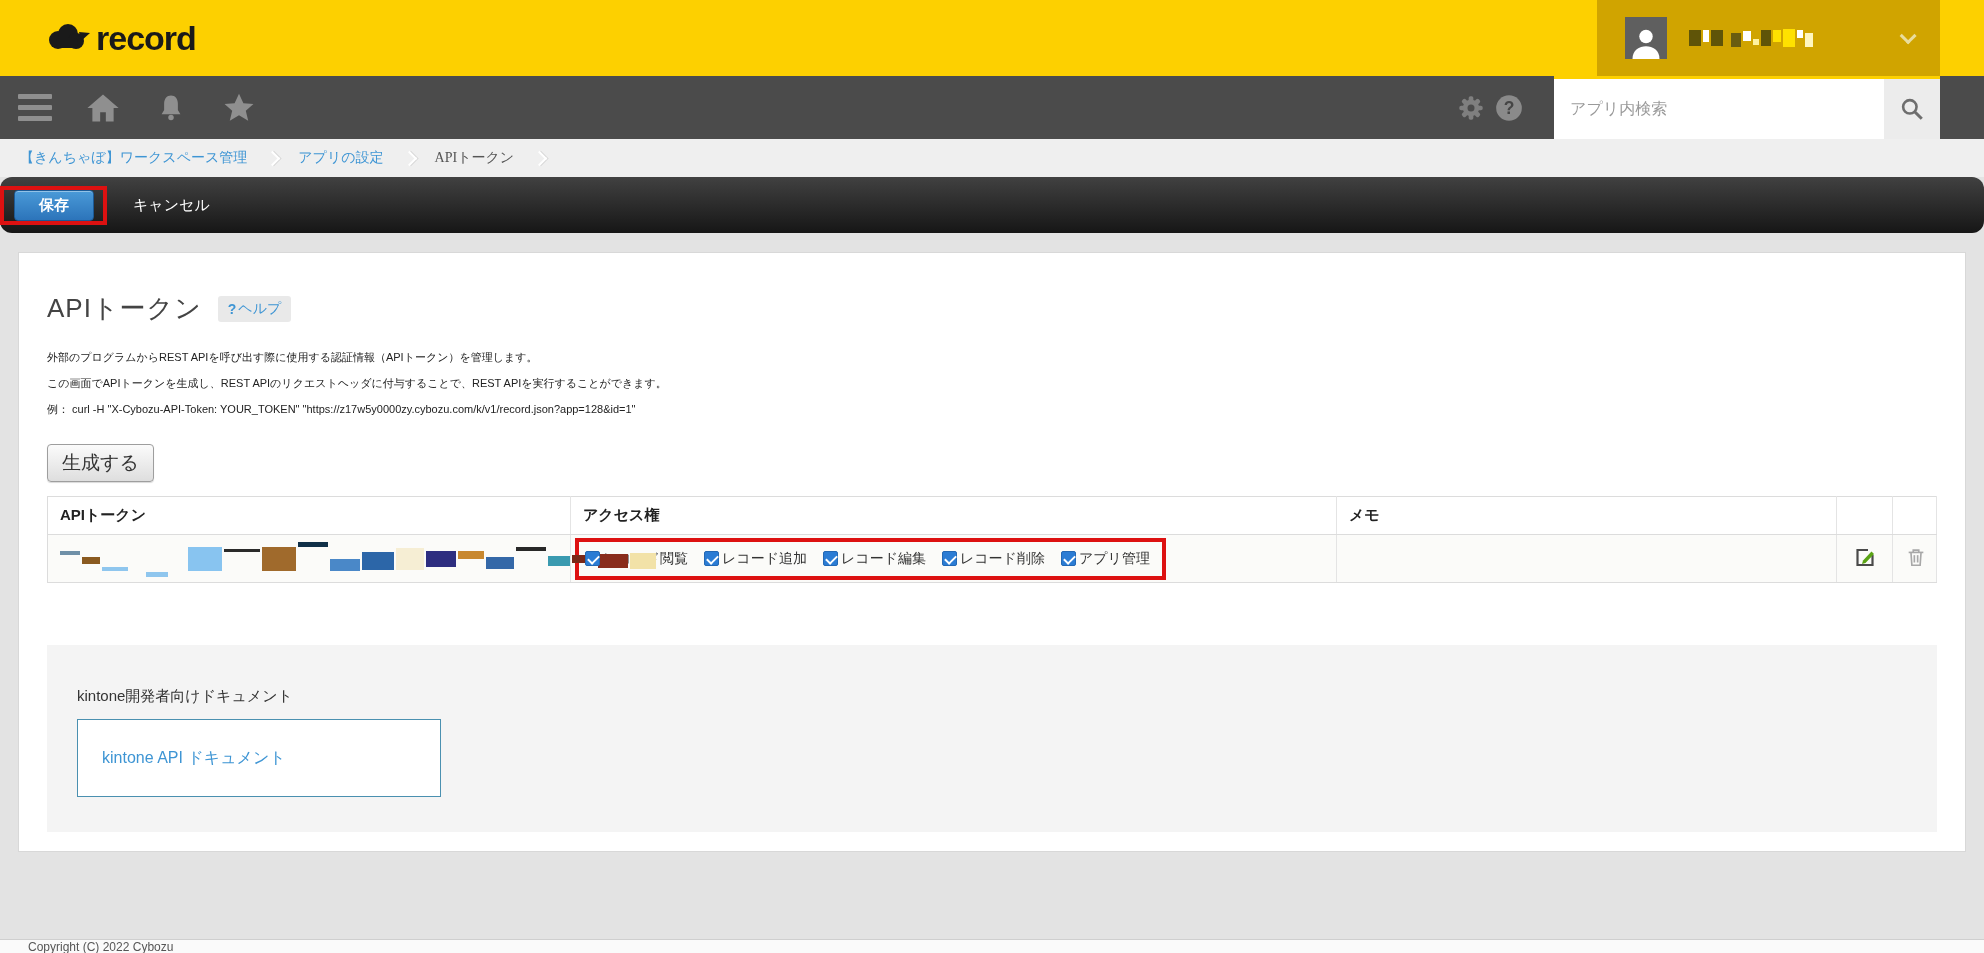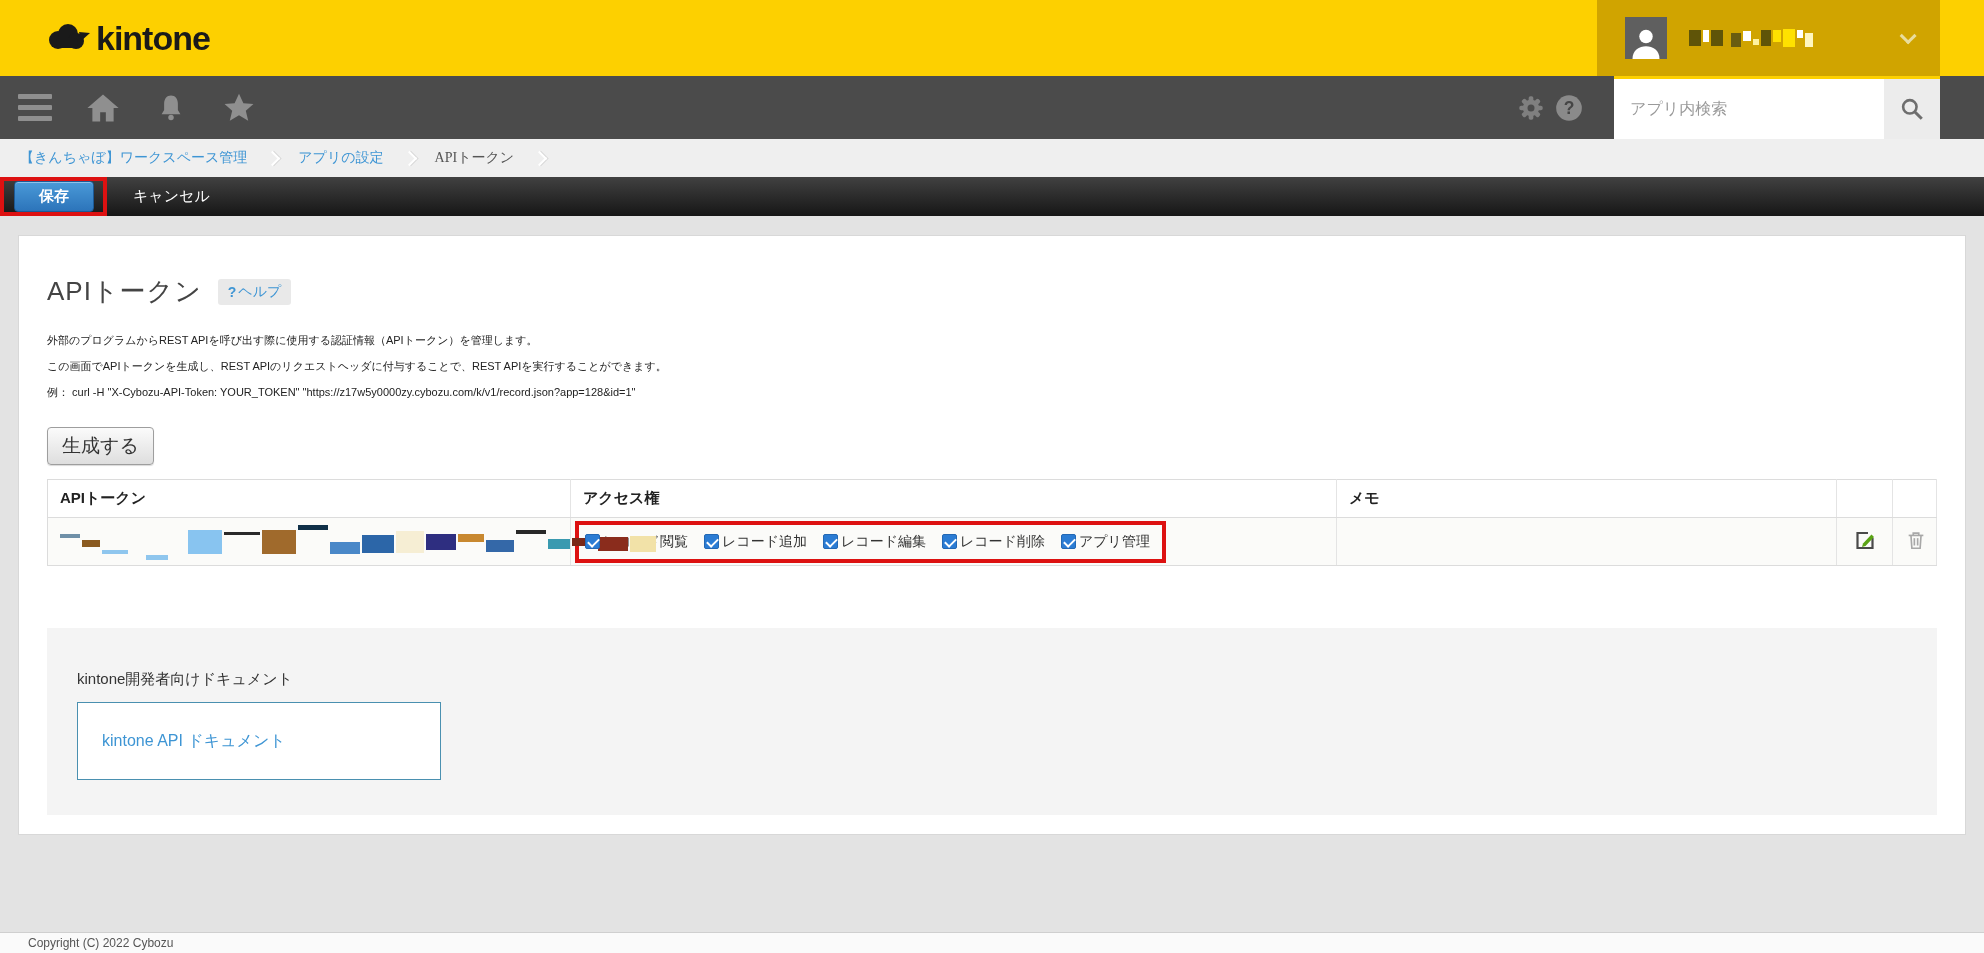--- a/index.html
+++ b/index.html
@@ -19,33 +19,33 @@
   .redacted i { display:block; }
   .user-redacted { margin-left:22px; height:30px; }
   .chev-down { margin-left:auto; margin-right:28px; width:12px; height:12px; border-right:3px solid #e9dd9e; border-bottom:3px solid #e9dd9e; transform:rotate(45deg) translateY(-3px); }
   
   .nav-bar { height:63px; background:#4b4b4b; display:flex; align-items:center; flex-shrink:0; position:relative; }
   .nav-left { display:flex; align-items:center; gap:30px; margin-left:16px; }
   .nav-icon { width:38px; height:38px; display:flex; align-items:center; justify-content:center; cursor:pointer; }
   .burger { display:flex; flex-direction:column; gap:6px; }
   .burger b { width:34px; height:5px; background:#8f8f8f; border-radius:1px; }
   .nav-right { position:absolute; right:0; top:0; height:63px; display:flex; align-items:center; }
-  .search-wrap { width:326px; height:63px; margin-left:26px; display:flex; border-top:3px solid #fdd000; }
+  .search-wrap { width:386px; height:63px; margin-left:26px; display:flex; border-top:3px solid #fdd000; }
   .search-input { flex:1; border:none; outline:none; font-size:16px; padding:0 16px; color:#333; font-family:inherit; }
   .search-input::placeholder { color:#9a9a9a; }
   .search-btn { width:56px; background:#ececec; border:none; display:flex; align-items:center; justify-content:center; cursor:pointer; }
   .nav-right-pad { width:44px; height:63px; background:#4b4b4b; }
   
   .breadcrumb { height:38px; background:#efefef; display:flex; align-items:center; flex-shrink:0; font-size:14px; }
   .crumb { margin-left:20px;font-family:Liberation Serif, serif; }
   .crumb.link { color:#3e95d4; cursor:pointer; }
   .crumb.current { color:#555; }
   .crumb-sep { width:11px; height:11px; border-top:2px solid #ffffff; border-right:2px solid #ffffff; transform:rotate(45deg); margin-left:20px; box-shadow:1px -1px 0 #d8d8d8; }
   
-  .action-bar { height:39px; background:linear-gradient(#414141,#161616); display:flex; align-items:center; flex-shrink:0; }
+  .action-bar { height:56px; background:linear-gradient(#414141,#161616); display:flex; align-items:center; flex-shrink:0;border-radius:12px; }
   .save-annotation { border:4px solid #dd1111; padding:1px 9px 1px 10px; display:flex; align-items:center; height:39px; }
   .save-btn { background:linear-gradient(#4a9ad8,#2c74ba); border:1px solid #1c5a96; border-radius:4px; color:#fff; font-weight:bold; font-size:15px; padding:5px 24px; cursor:pointer; box-shadow:inset 0 1px 0 rgba(255,255,255,.4); font-family:inherit; }
   .cancel-link { color:#ffffff; font-size:15px; margin-left:26px; cursor:pointer; }
   
   .content { padding:19px 18px 0; flex-shrink:0; }
   .card { background:#ffffff; border:1px solid #d8d8d8; height:600px; padding:0 28px; }
   .title-row { display:flex; align-items:center; gap:16px; margin-top:38px; }
   .page-title { font-size:26px; color:#444; font-weight:400; letter-spacing:1px; }
   .help-badge { background:#e9e9e9; border-radius:3px; padding:4px 10px; font-size:14px; color:#3e95d4; cursor:pointer; display:flex; align-items:center; gap:2px; }
   .help-badge b { font-weight:bold; }
@@ -70,39 +70,39 @@
   .dev-col .dev-label { font-size:15px; color:#333; }
   .dev-box { margin-top:13px; background:#fff; border:1px solid #4a90b0; height:78px; display:flex; align-items:center; padding:0 24px; cursor:pointer; }
   .dev-box.doc { width:364px; }
   .dev-box.site { width:373px; }
   .doc-link { color:#3e95d4; font-size:16px; }
   .cdn-logo .cdn-top { font-size:13px; font-weight:bold; color:#29a8e0; }
   .cdn-logo .cdn-bottom { font-size:23px; margin-top:1px; }
   .cdn-dev { font-weight:bold; color:#f08300; }
   .cdn-net { color:#b4b4b4; font-weight:300; margin-left:4px; }
   
-  .footer { margin-top:auto; height:21px; background:#fafafa; border-top:1px solid #cfcfcf; display:flex; align-items:center; flex-shrink:0; }
+  .footer { margin-top:auto; height:14px; background:#fafafa; border-top:1px solid #cfcfcf; display:flex; align-items:center; flex-shrink:0; }
   .footer span { font-size:12px; color:#555; margin-left:28px; }
   svg { display:block; }
 </style>
 </head>
 <body>
 
 <header class="app-header">
   <div class="logo">
     <svg width="44" height="36" viewBox="0 0 44 36">
       <g fill="#1a1a1a">
         <circle cx="12" cy="20" r="9"></circle>
         <circle cx="22" cy="14" r="10"></circle>
         <circle cx="30" cy="21" r="8"></circle>
         <rect x="10" y="18" width="22" height="10" rx="4"></rect>
         <path d="M33 12 L44 13 L35 21 Z"></path>
       </g>
     </svg>
-    <span class="logo-text">kintone</span>
+    <span class="logo-text">record</span>
   </div>
   <div class="user-box">
     <div class="avatar">
       <svg width="36" height="36" viewBox="0 0 24 24">
         <circle cx="12" cy="9" r="4.5" fill="#ffffff"></circle>
         <path d="M3 24c0-6 4.5-8.5 9-8.5s9 2.5 9 8.5z" fill="#ffffff"></path>
       </svg>
     </div>
     <div class="redacted user-redacted">
         <i style="width: 12px; height: 16px; background: rgb(95, 84, 8); transform: translateY(0px); flex-shrink: 0;"></i>

